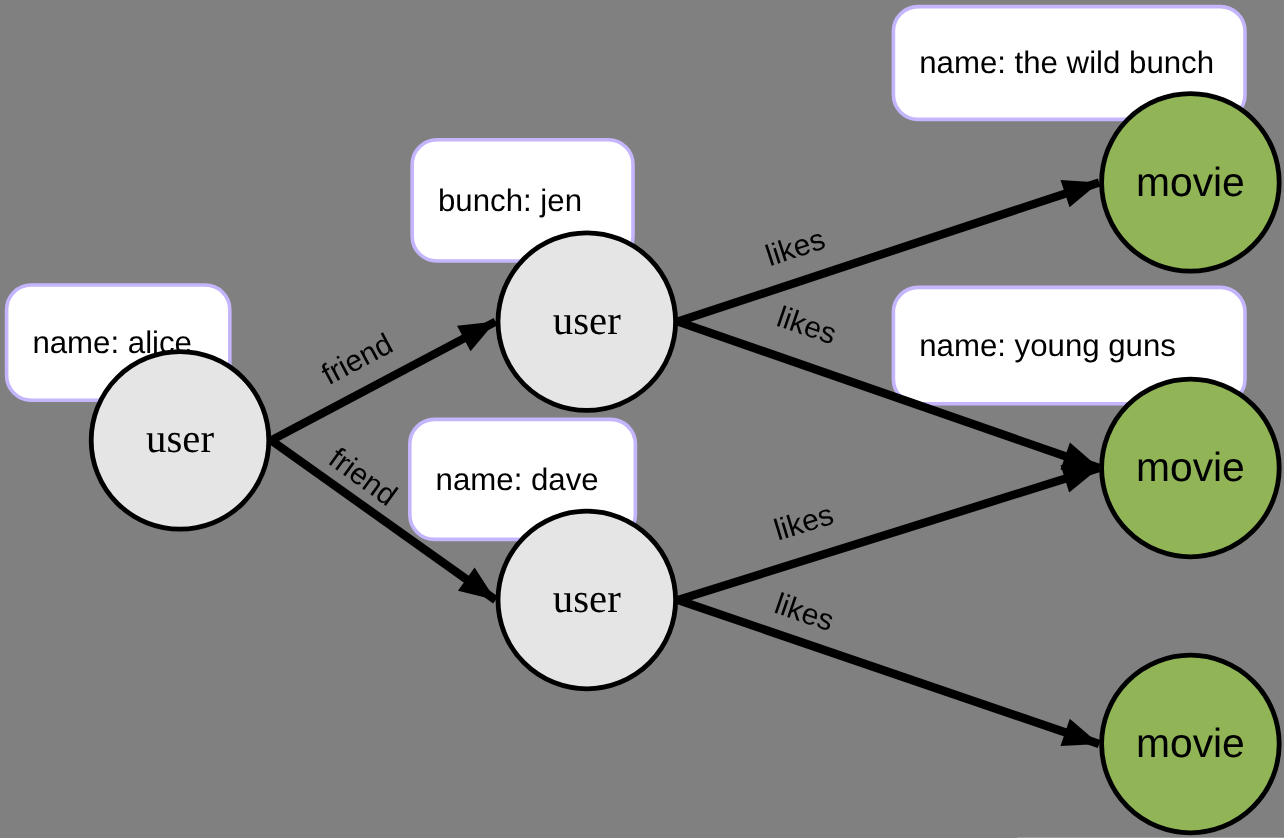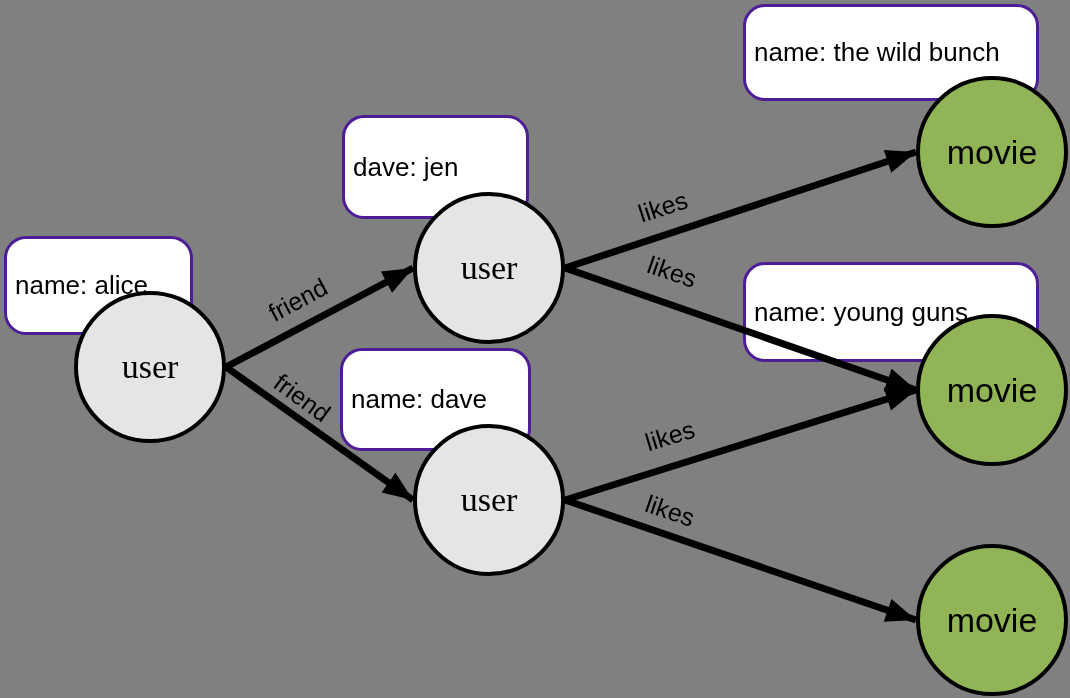--- a/index.html
+++ b/index.html
@@ -11,35 +11,35 @@
     height: 698px;
     background: #808080;
     overflow: hidden;
   }
 
   
   .prop-box {
     position: absolute;
     box-sizing: border-box;
     background: #ffffff;
-    border: 3px solid #4c1d95;
+    border: 3px solid #c4b5fd;
     border-radius: 22px;
     display: flex;
     align-items: center;
-    padding-left: 8px;
+    padding-left: 20px;
     font-size: 26px;
     color: #000000;
     z-index: 1;
     white-space: nowrap;
   }
   #box-alice      { left: 4px;   top: 236px; width: 189px; height: 99px; }
   #box-jen        { left: 342px; top: 115px; width: 187px; height: 104px; }
   #box-dave       { left: 340px; top: 348px; width: 191px; height: 103px; }
   #box-wildbunch  { left: 743px; top: 4px;   width: 296px; height: 97px; }
-  #box-youngguns  { left: 743px; top: 238px; width: 296px; height: 100px; margin-top: 24px; }
+  #box-youngguns  { left: 743px; top: 238px; width: 296px; height: 100px; }
   #box-unforgiven { left: 743px; top: 471px; width: 296px; height: 98px; }
 
   
   #edges-svg { position: absolute; left: 0; top: 0; z-index: 2; }
 
   
   .node-circle {
     position: absolute;
     box-sizing: border-box;
     width: 152px;
@@ -79,21 +79,21 @@
 </style>
 </head>
 <body>
 
 <div id="canvas">
 
   <div class="prop-box" id="box-alice">
     <span>name: alice</span>
   </div>
   <div class="prop-box" id="box-jen">
-    <span>dave: jen</span>
+    <span>bunch: jen</span>
   </div>
   <div class="prop-box" id="box-dave">
     <span>name: dave</span>
   </div>
   <div class="prop-box" id="box-wildbunch">
     <span>name: the wild bunch</span>
   </div>
   <div class="prop-box" id="box-youngguns">
     <span>name: young guns</span>
   </div>

